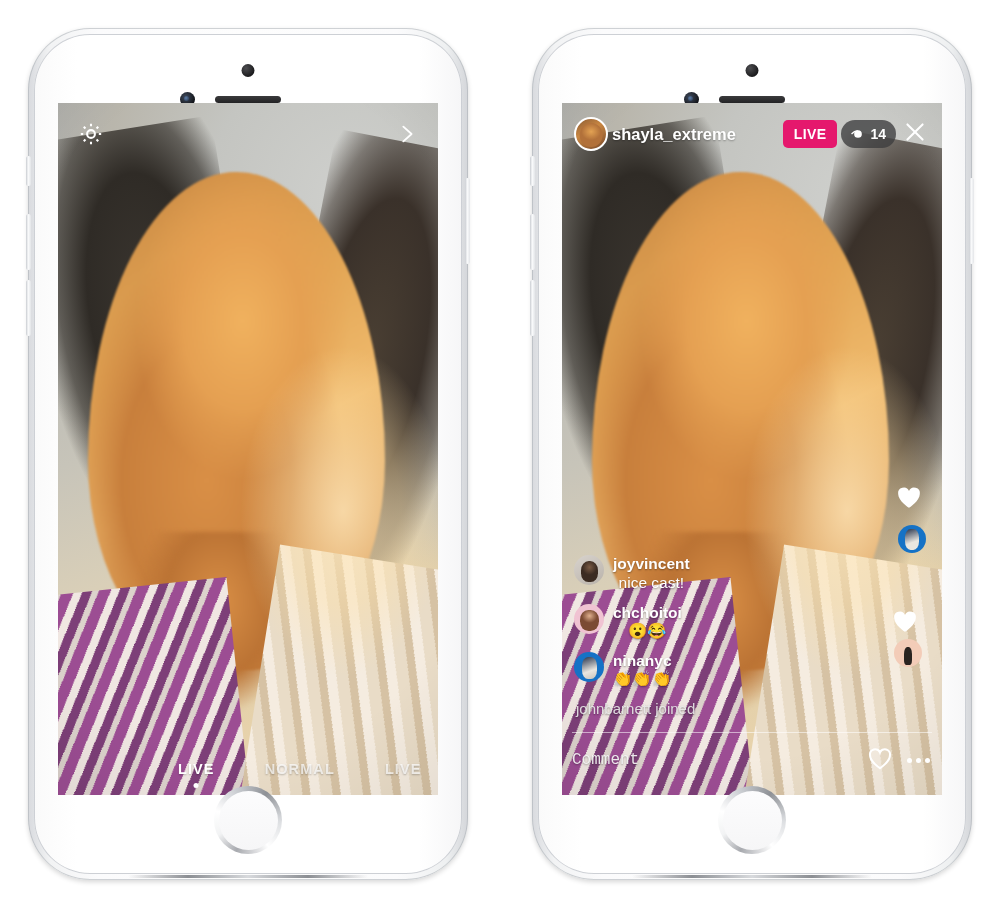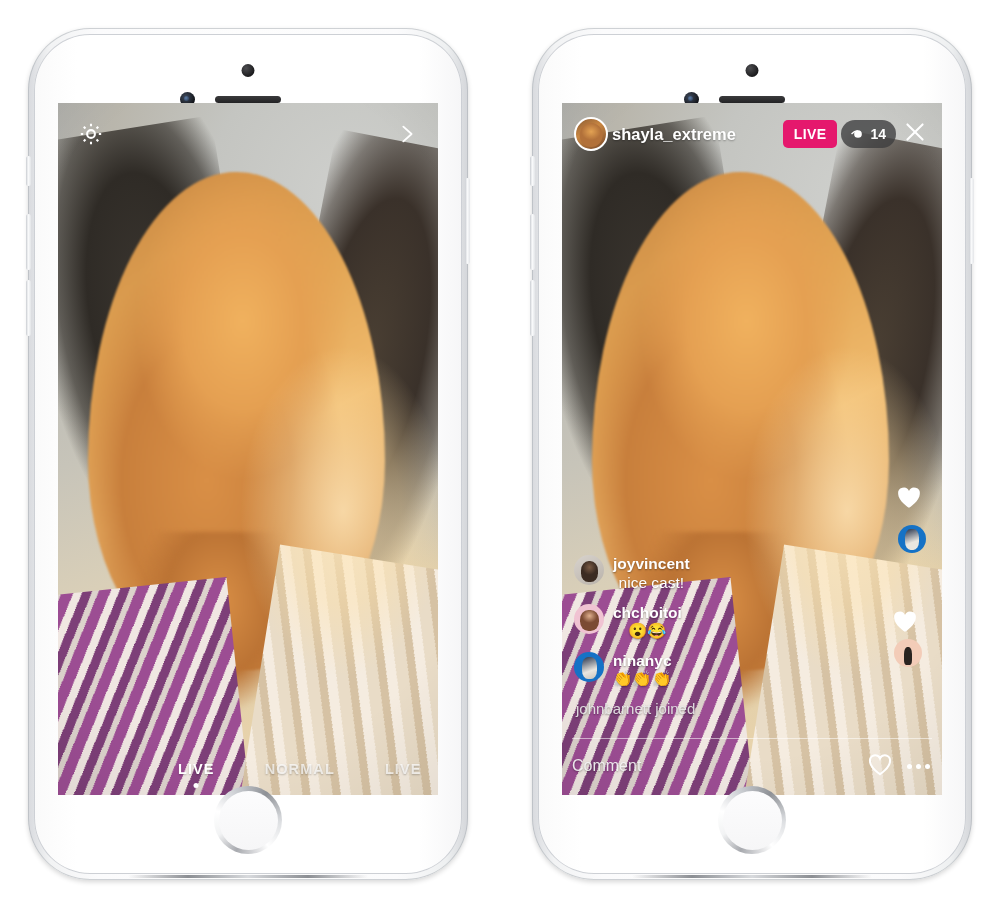--- a/index.html
+++ b/index.html
@@ -194,23 +194,23 @@
   .cava.a2{background:#1572c6;}
   .cava.a2::after{content:"";position:absolute;left:26%;top:16%;width:50%;height:74%;border-radius:40%;background:linear-gradient(160deg,#23304a,#e9e6e0 62%,#c9c3ba);}
   .cava.a3{background:#f0c3d2;}
   .cava.a3::after{content:"";position:absolute;left:20%;top:20%;width:62%;height:72%;border-radius:45%;background:radial-gradient(55% 45% at 50% 28%,#e0b08f,#7b4a33 74%);}
   .ctxt{min-width:0;}
   .cname{color:#fff;font-size:15.5px;font-weight:bold;line-height:1.18;text-shadow:0 1px 2px rgba(0,0,0,.38);}
   .cbody{color:#fff;font-size:15.5px;line-height:1.22;text-shadow:0 1px 2px rgba(0,0,0,.38);text-align:center;}
   .joined{color:rgba(235,235,235,.9);font-size:15px;margin:2px 0 0 2px;text-shadow:0 1px 2px rgba(0,0,0,.4);}
 
   .cbar{
-    position:absolute;left:10px;right:10px;bottom:2px;height:54px;
+    position:absolute;left:10px;right:10px;bottom:8px;height:54px;
     border-top:1px solid rgba(255,255,255,.55);
-    display:flex;align-items:center;
+    display:flex;align-items:center;font-family:Liberation Mono, monospace;
   }
   .cplaceholder{color:rgba(245,245,245,.92);font-size:16px;flex:1 1 auto;text-shadow:0 1px 2px rgba(0,0,0,.35);cursor:text;}
   .heart-btn{width:26px;height:26px;margin-right:14px;cursor:pointer;}
   .dots{display:flex;gap:4px;cursor:pointer;margin-right:2px;}
   .dots i{width:5px;height:5px;border-radius:50%;background:#fff;display:block;}
 
   
   .floats{position:absolute;right:6px;bottom:86px;width:66px;height:230px;pointer-events:none;}
   .fh{position:absolute;width:26px;height:24px;}
   .fav{position:absolute;width:28px;height:28px;border-radius:50%;overflow:hidden;}

